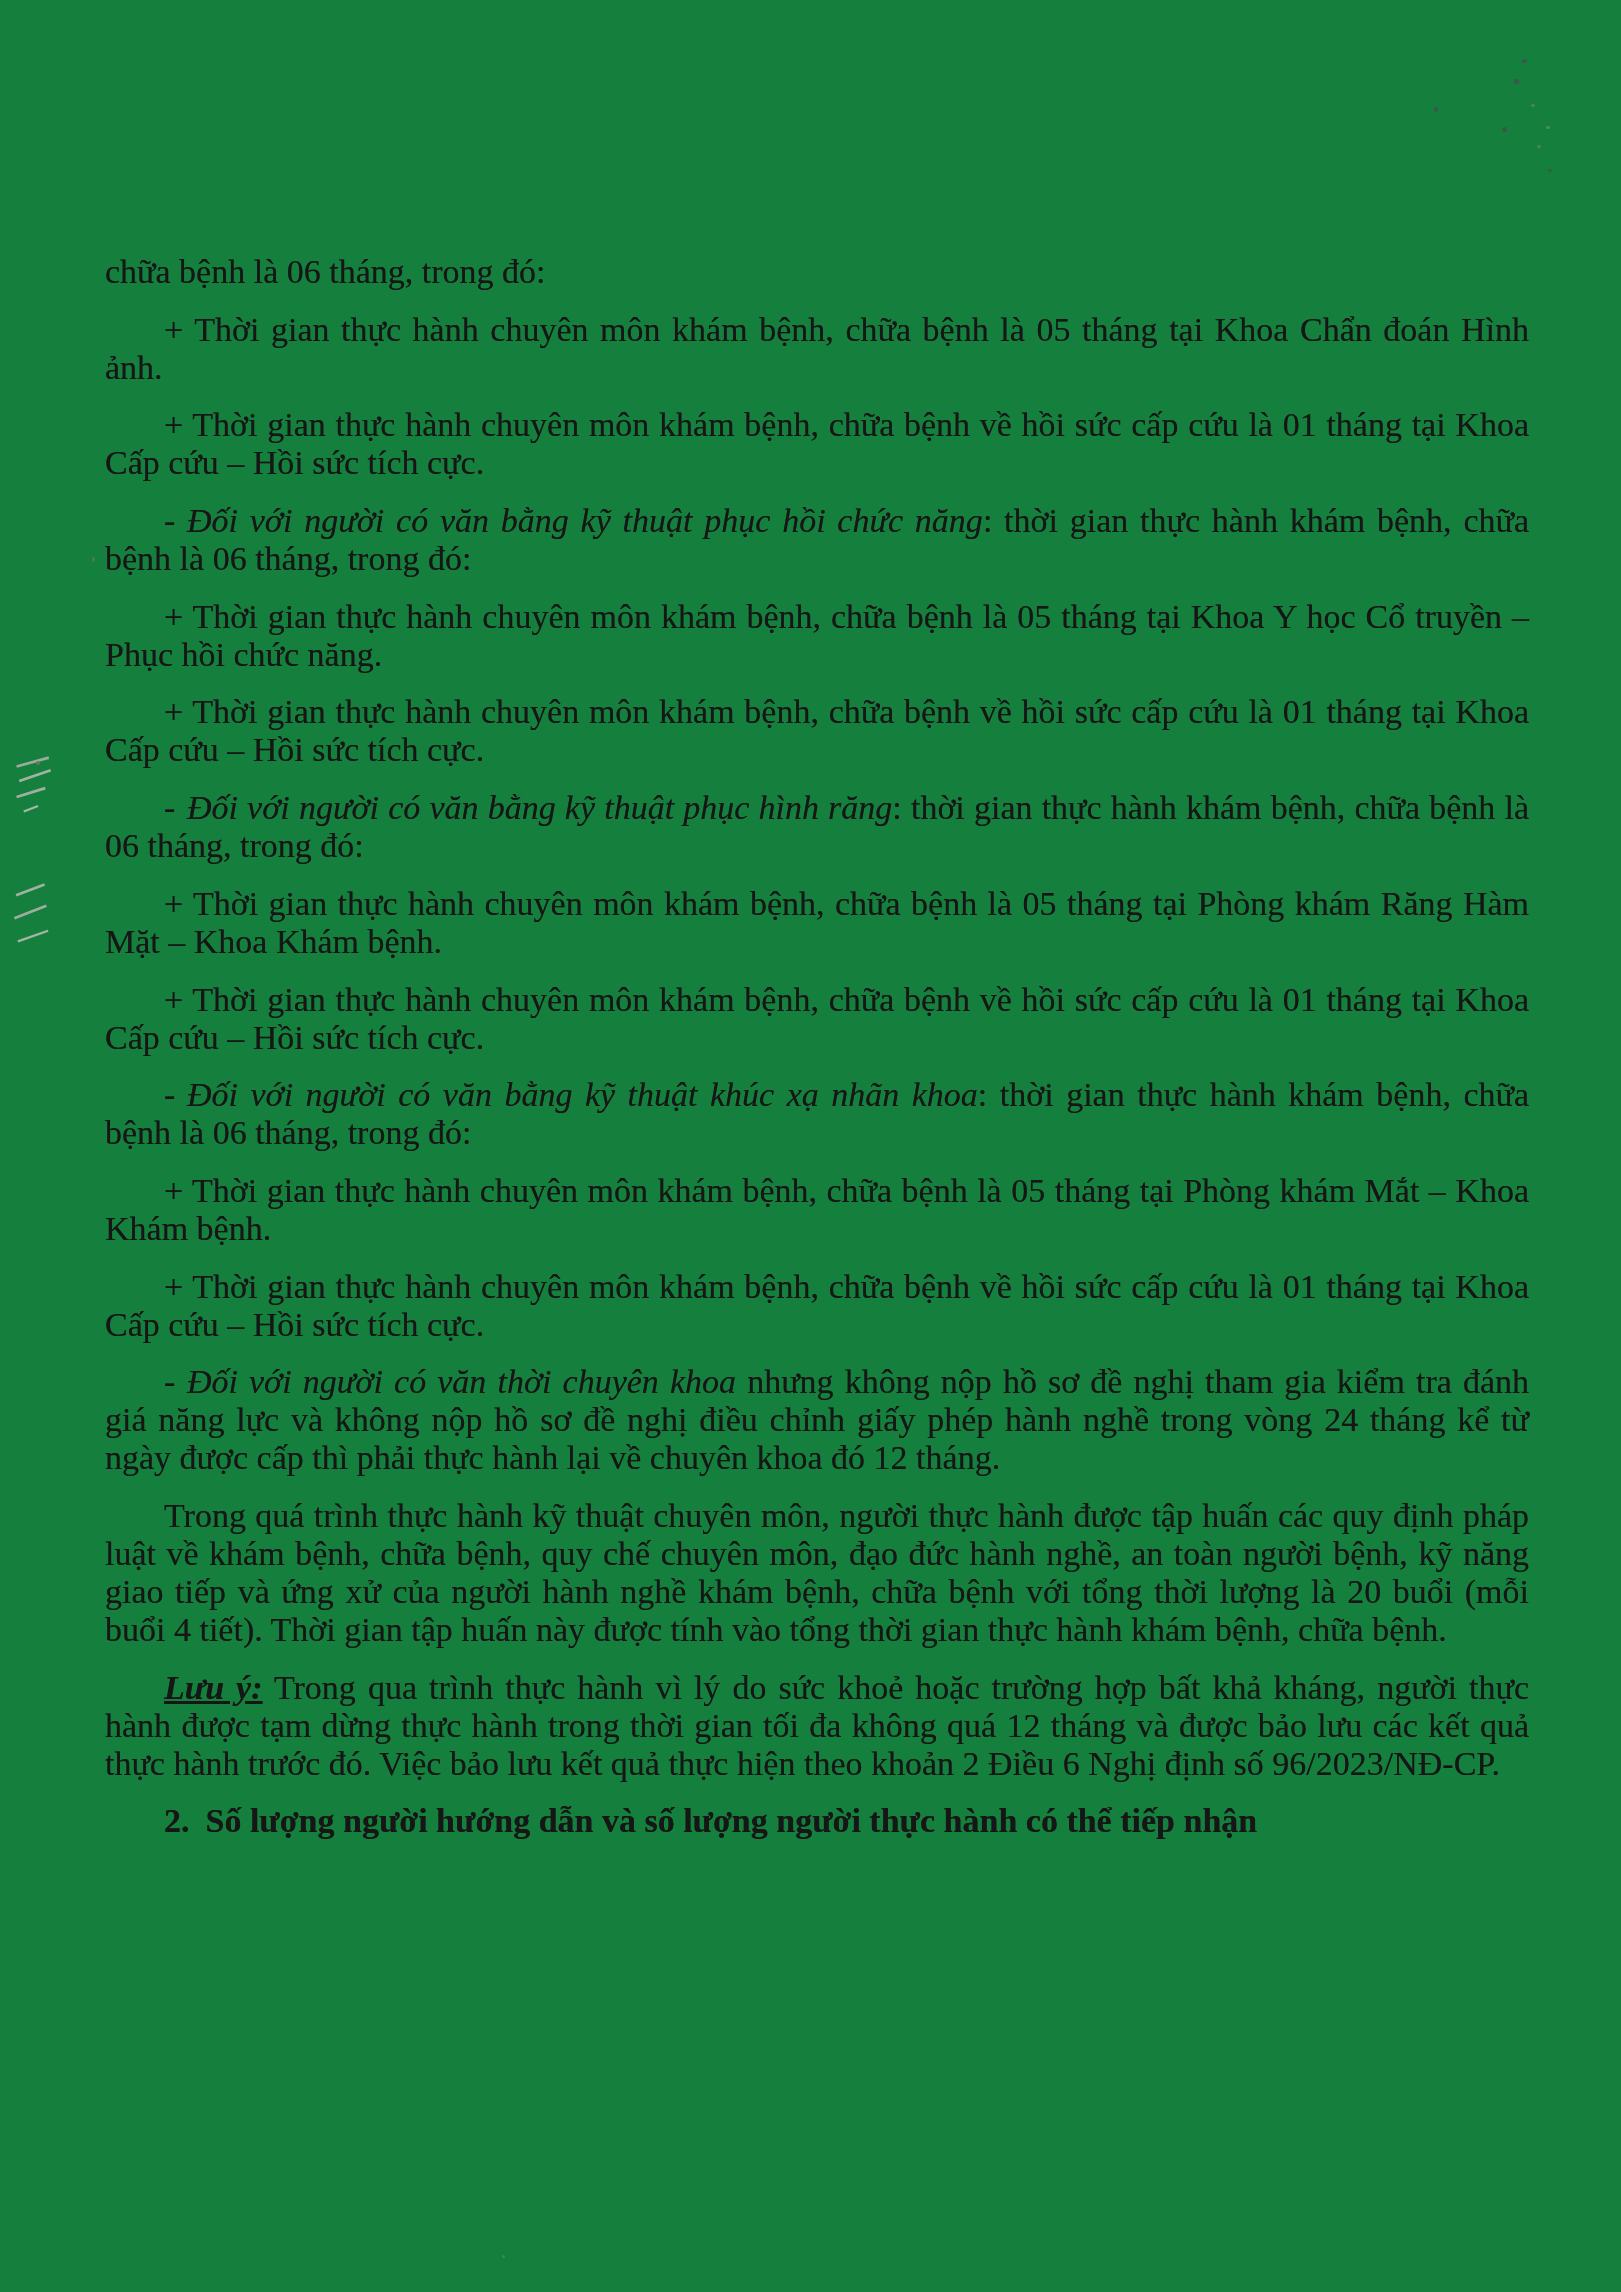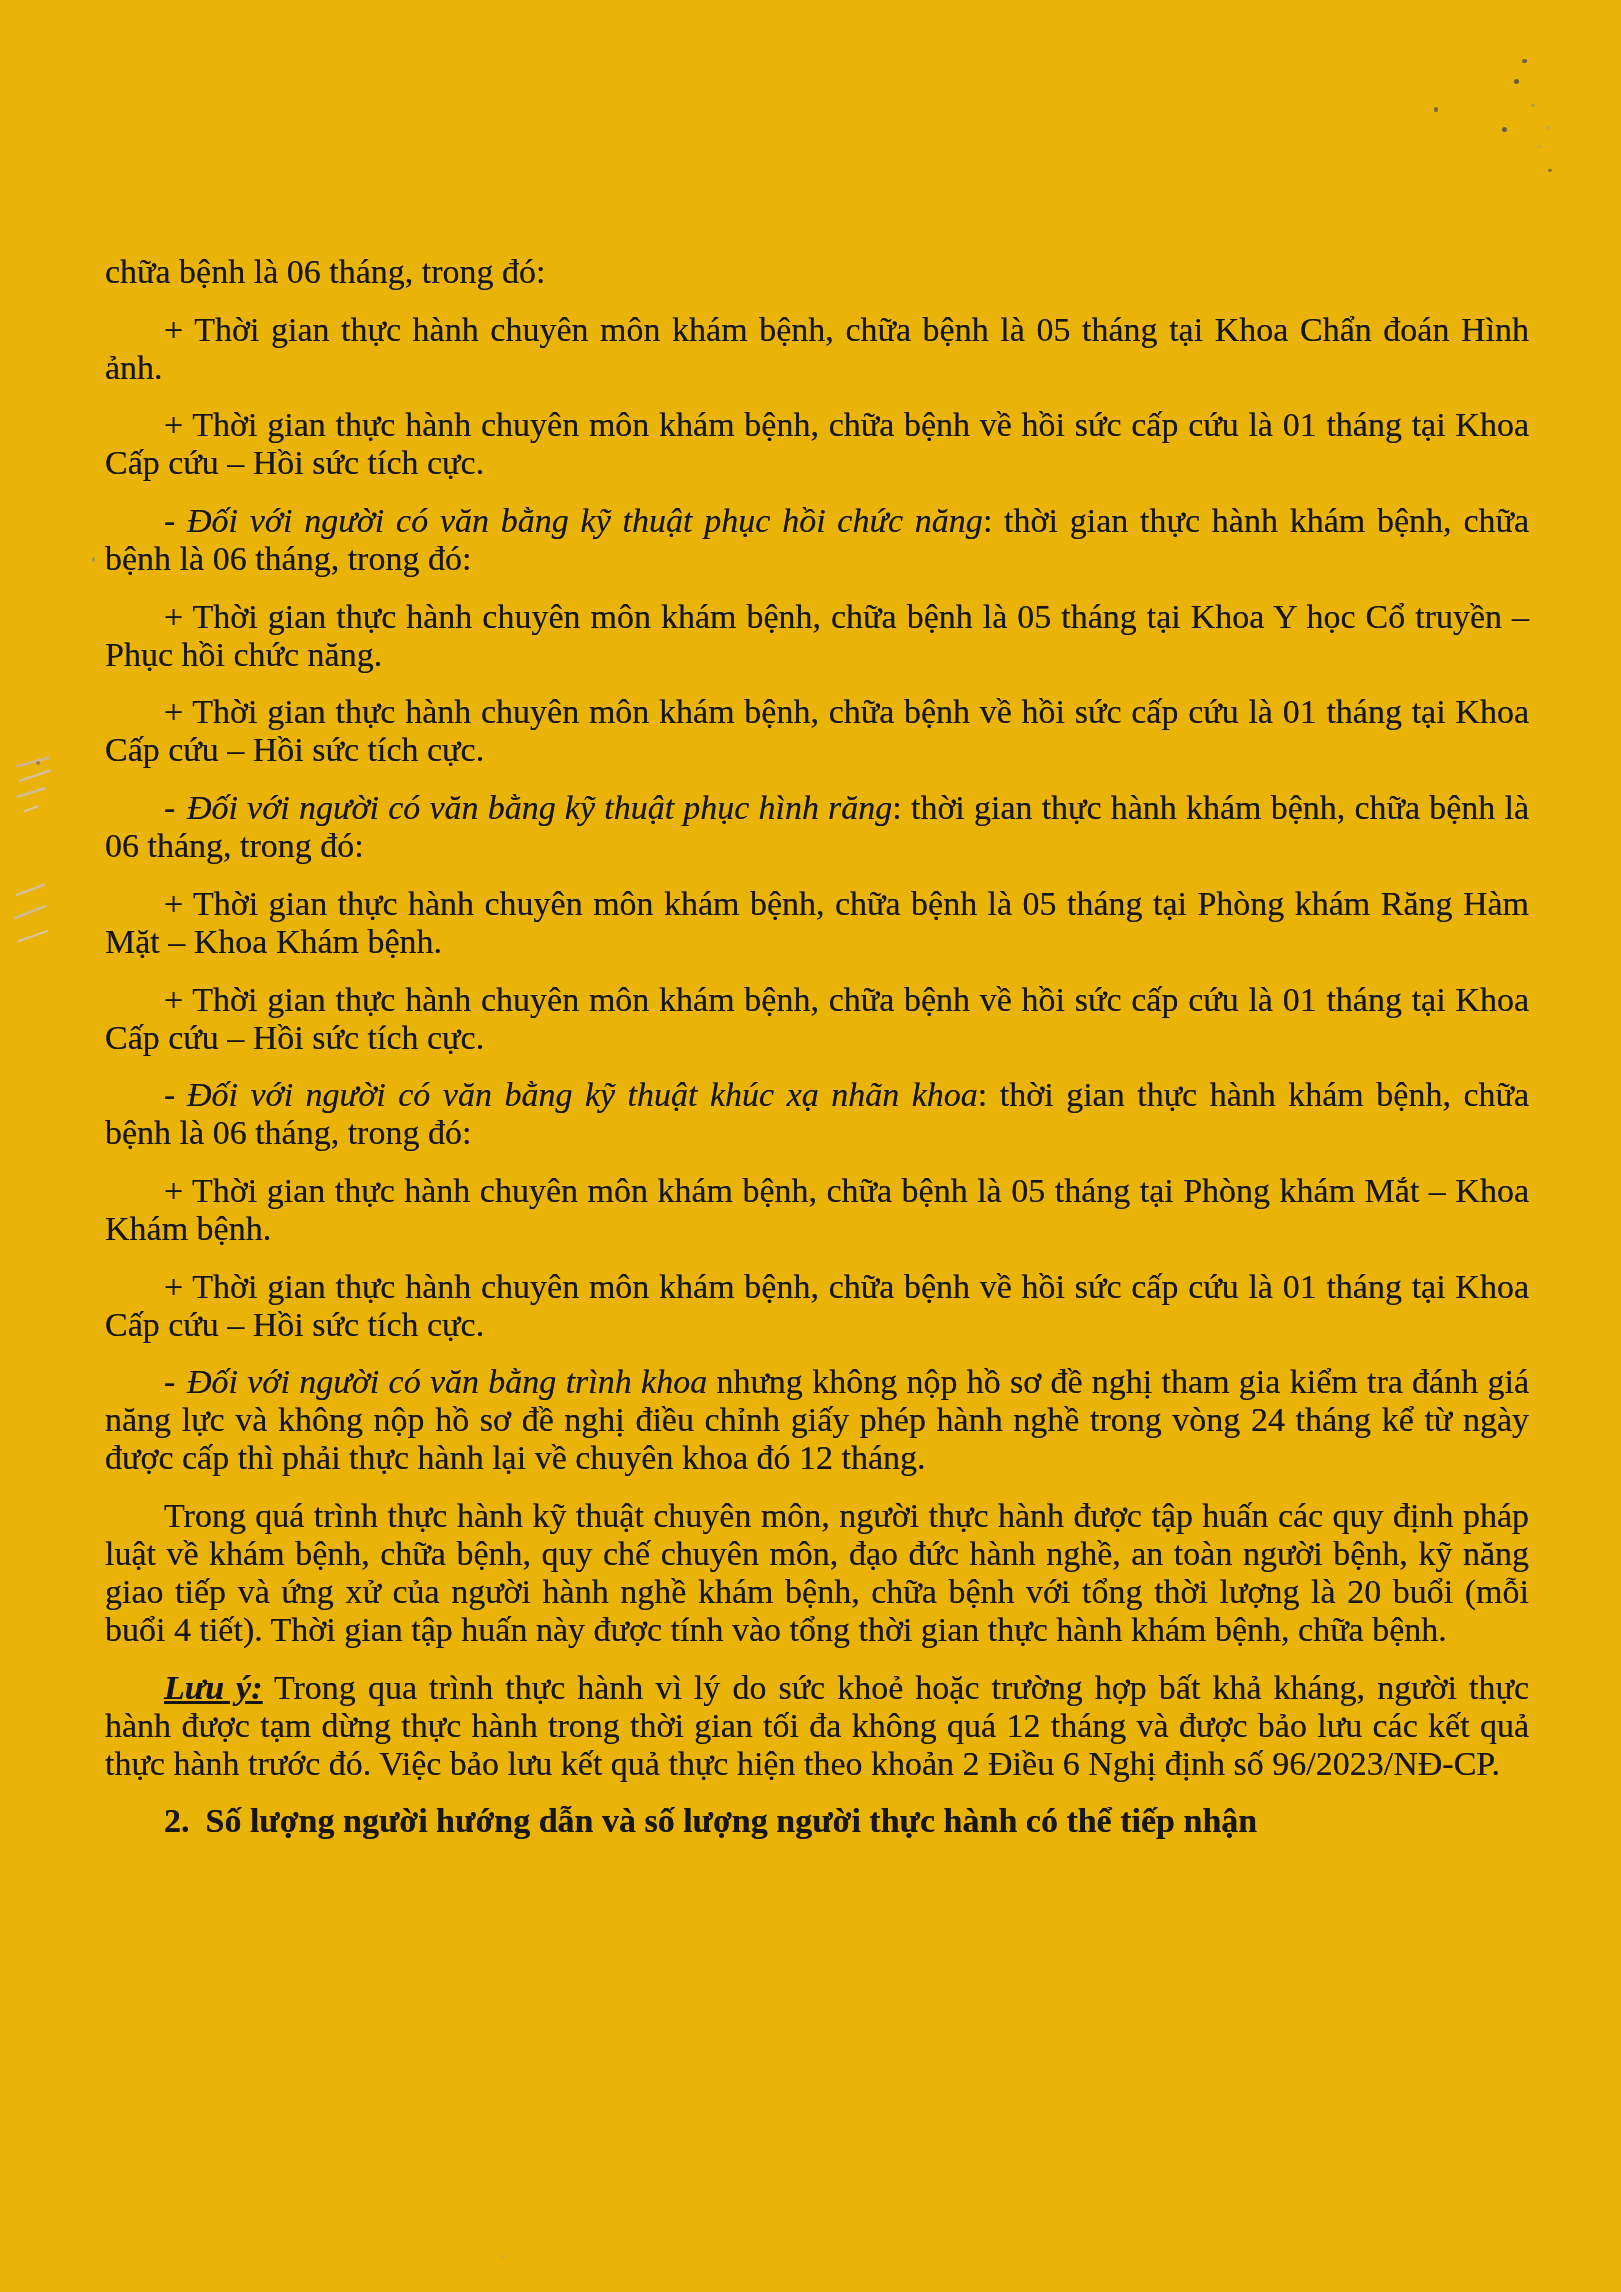--- a/index.html
+++ b/index.html
@@ -4,21 +4,21 @@
 <style>
   html, body {
     margin: 0;
     padding: 0;
     background: #ffffff;
   }
   .page {
     position: relative;
     width: 1621px;
     height: 2293px;
-    background: #eab308;
+    background: #15803d;
     overflow: hidden;
     font-family: "Liberation Serif", "DejaVu Serif", serif;
     color: #161616;
   }
   .content {
     position: absolute;
     left: 105px;
     top: 253px;
     width: 1424px;
     font-size: 34px;
@@ -113,21 +113,21 @@
 
     <p><span>+ Thời gian thực hành chuyên môn khám bệnh, chữa bệnh về hồi sức cấp cứu là 01 tháng tại Khoa Cấp cứu – Hồi sức tích cực.</span></p>
 
     <p><span class="dash">-</span><em class="lead">Đối với người có văn bằng kỹ thuật khúc xạ nhãn khoa</em><span>: thời gian thực hành khám bệnh, chữa bệnh là 06 tháng, trong đó:</span></p>
 
     <p><span>+ Thời gian thực hành chuyên môn khám bệnh, chữa bệnh là 05 tháng tại Phòng khám Mắt – Khoa Khám bệnh.</span></p>
 
     <p><span>+ Thời gian thực hành chuyên môn khám bệnh, chữa bệnh về hồi sức cấp cứu là 01 tháng tại Khoa Cấp cứu – Hồi sức tích cực.</span></p>
 
 
-    <p><span class="dash">-</span><em class="lead">Đối với người có văn bằng trình khoa</em><span> nhưng không nộp hồ sơ đề nghị tham gia kiểm tra đánh giá năng lực và không nộp hồ sơ đề nghị điều chỉnh giấy phép hành nghề trong vòng 24 tháng kể từ ngày được cấp thì phải thực hành lại về chuyên khoa đó 12 tháng.</span></p>
+    <p><span class="dash">-</span><em class="lead">Đối với người có văn thời chuyên khoa</em><span> nhưng không nộp hồ sơ đề nghị tham gia kiểm tra đánh giá năng lực và không nộp hồ sơ đề nghị điều chỉnh giấy phép hành nghề trong vòng 24 tháng kể từ ngày được cấp thì phải thực hành lại về chuyên khoa đó 12 tháng.</span></p>
 
     <p><span>Trong quá trình thực hành kỹ thuật chuyên môn, người thực hành được tập huấn các quy định pháp luật về khám bệnh, chữa bệnh, quy chế chuyên môn, đạo đức hành nghề, an toàn người bệnh, kỹ năng giao tiếp và ứng xử của người hành nghề khám bệnh, chữa bệnh với tổng thời lượng là 20 buổi (mỗi buổi 4 tiết). Thời gian tập huấn này được tính vào tổng thời gian thực hành khám bệnh, chữa bệnh.</span></p>
 
     <p><span class="note-label">Lưu ý:</span><span> Trong qua trình thực hành vì lý do sức khoẻ hoặc trường hợp bất khả kháng, người thực hành được tạm dừng thực hành trong thời gian tối đa không quá 12 tháng và được bảo lưu các kết quả thực hành trước đó. Việc bảo lưu kết quả thực hiện theo khoản 2 Điều 6 Nghị định số 96/2023/NĐ-CP.</span></p>
 
     <p class="heading"><span class="num">2.</span><span>Số lượng người hướng dẫn và số lượng người thực hành có thể tiếp nhận</span></p>
 
 
   </div>
 </div>

